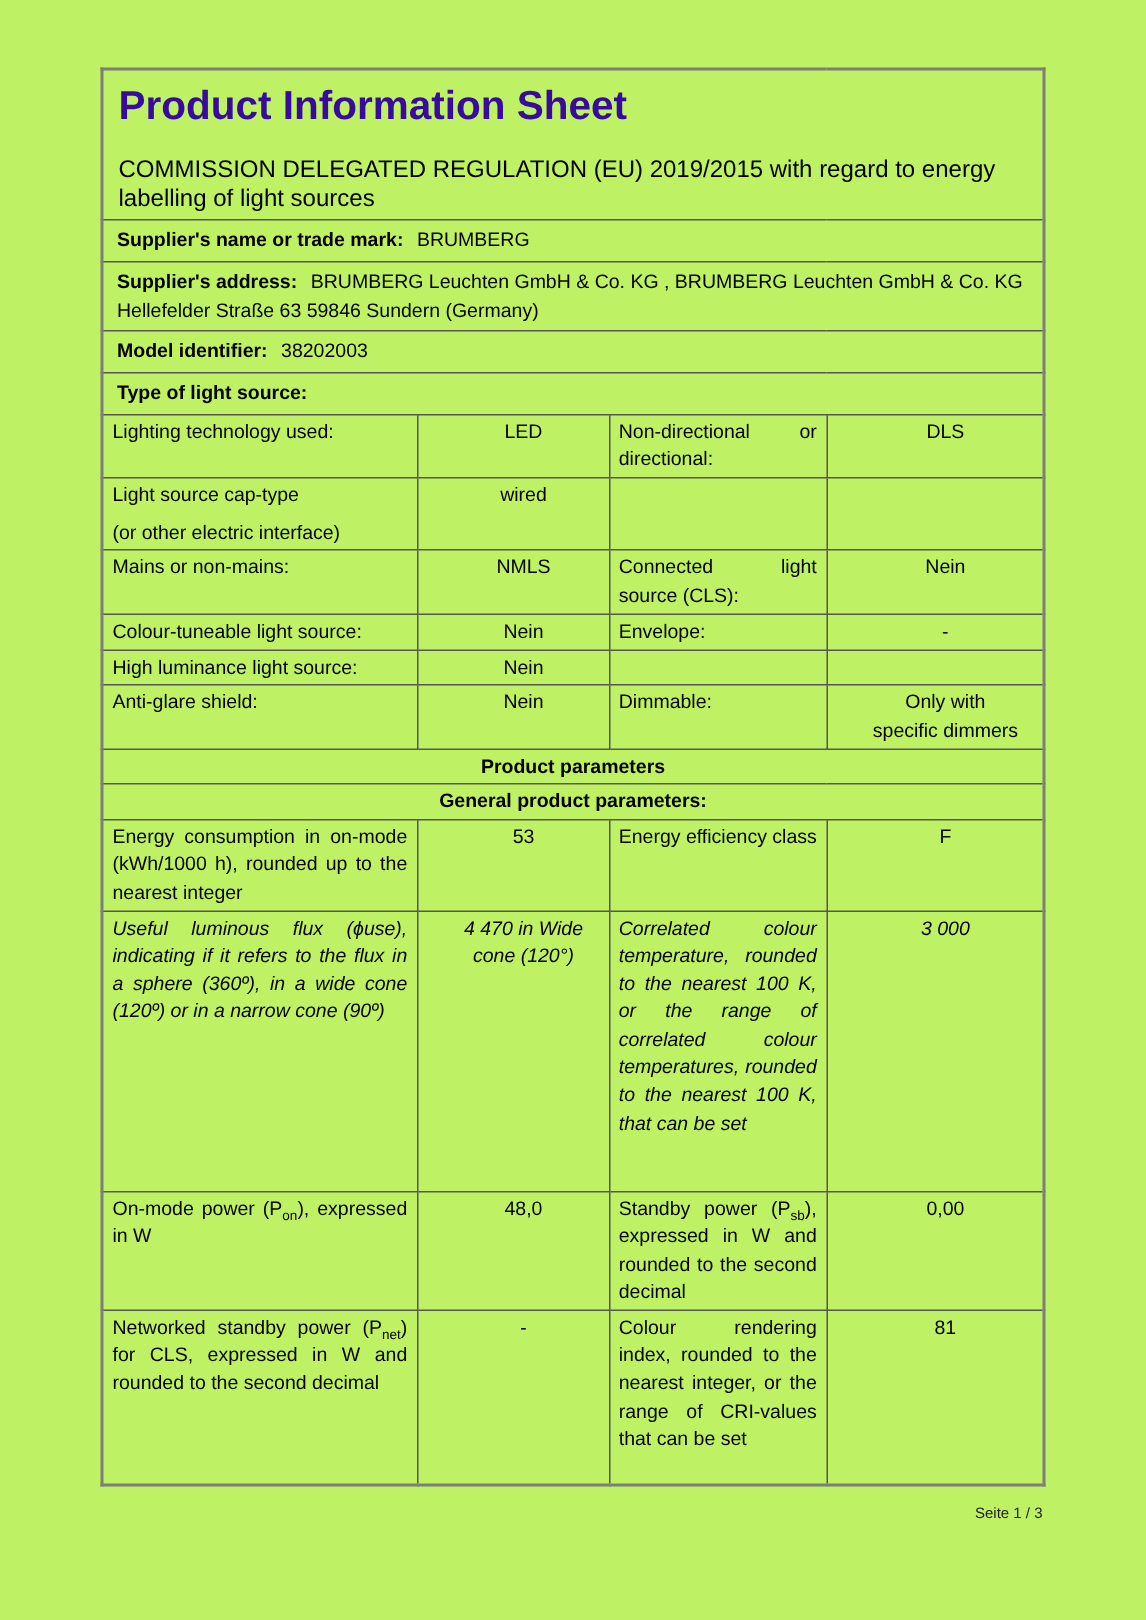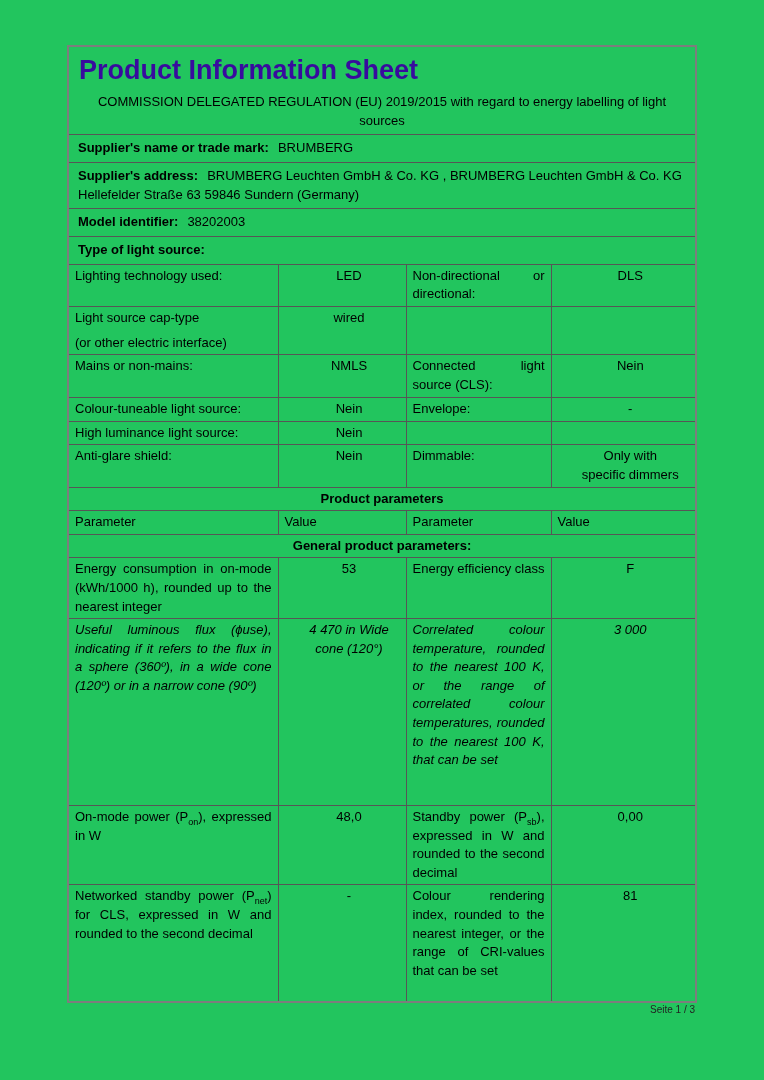--- a/index.html
+++ b/index.html
@@ -3,21 +3,21 @@
 <meta charset="utf-8">
 <style>
   * { box-sizing: border-box; margin: 0; padding: 0; }
   html, body { width: 764px; height: 1080px; background: #ffffff; }
   body {
     font-family: "Liberation Sans", sans-serif;
     color: #000;
     position: relative;
     overflow: hidden;
   }
-  .page { position: absolute; inset: 0; background: #22c55e; }
+  .page { position: absolute; inset: 0; background: #bef264; }
 
   table.main {
     position: absolute;
     left: 67px; top: 45px;
     width: 628px;
     border-collapse: collapse;
     table-layout: fixed;
   }
   table.main { border: 2px solid #7d7d7d; }
   td {
@@ -51,24 +51,23 @@
 
   .title-cell { padding: 7px 10px 4px 10px; }
   .doc-title {
     font-size: 27px;
     font-weight: bold;
     color: #380b9e;
     line-height: 32px;
     letter-spacing: 0;
   }
   .doc-subtitle {
-    margin-top: 7px;
-    font-size: 13px;
+    margin-top: 19px;
+    font-size: 16px;
     line-height: 18.5px;
-    text-align: center;
   }
 
   .kv { padding: 4px 9px; }
   .b { font-weight: bold; }
   .kv-val { padding-left: 9px; }
 
   .lbl  { text-align: justify; }
   .val  { text-align: center; white-space: pre-line; padding-left: 20px; }
   .sect {
     text-align: center;
@@ -167,26 +166,20 @@
         <td class="lbl">Anti-glare shield:</td>
         <td class="val">Nein</td>
         <td class="lbl">Dimmable:</td>
         <td class="val">Only with
 specific dimmers</td>
       </tr>
 
       <tr class="r11">
         <td colspan="4" class="sect">Product parameters</td>
       </tr>
-      <tr class="r12">
-        <td>Parameter</td>
-        <td>Value</td>
-        <td>Parameter</td>
-        <td>Value</td>
-      </tr>
       <tr class="r13">
         <td colspan="4" class="sect">General product parameters:</td>
       </tr>
 
       <tr class="r14">
         <td class="lbl">Energy consumption in on-mode (kWh/1000 h), rounded up to the nearest integer</td>
         <td class="val">53</td>
         <td class="lbl">Energy efficiency class</td>
         <td class="val">F</td>
       </tr>

